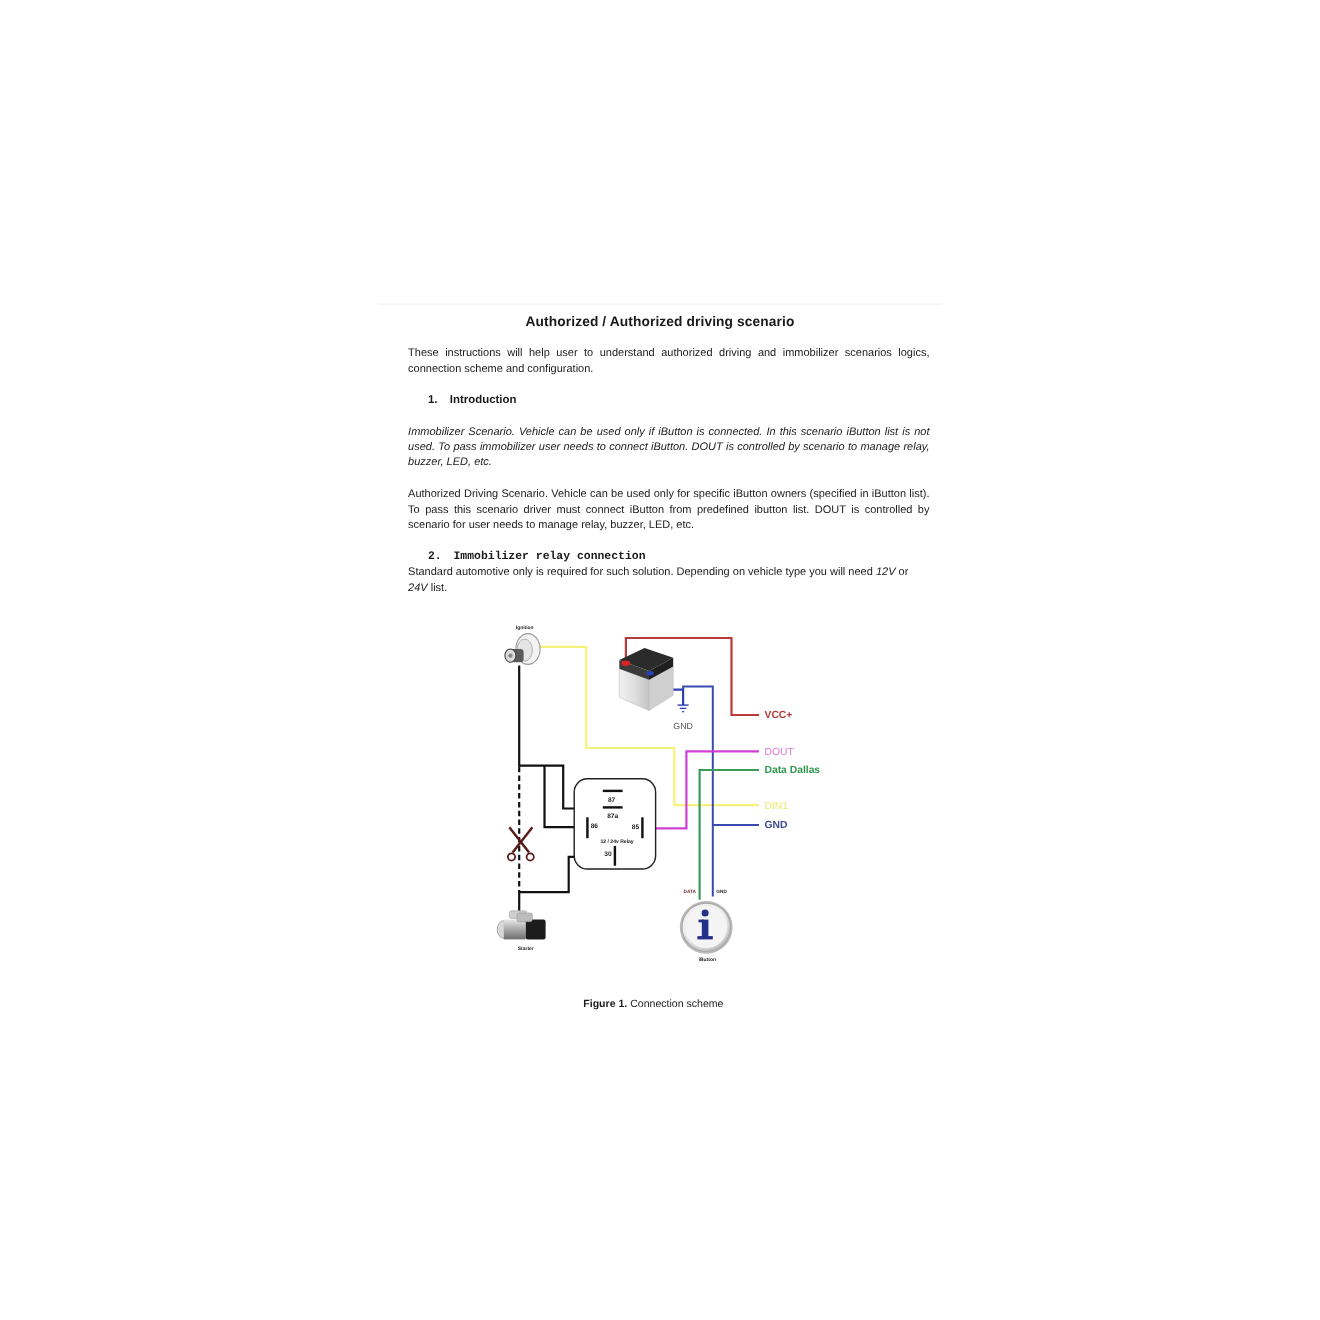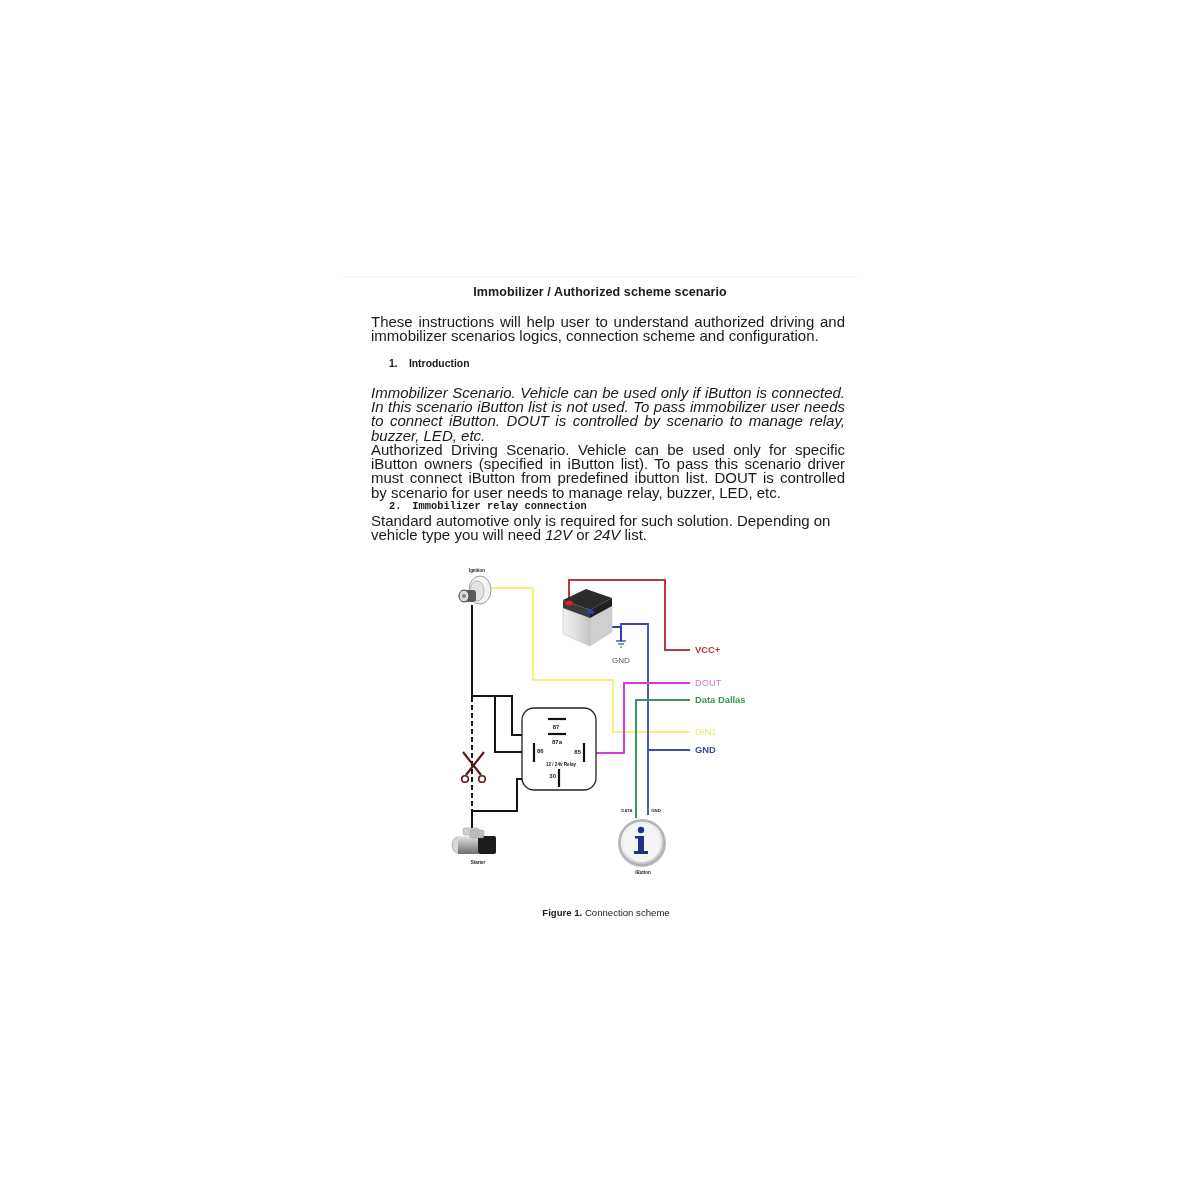--- a/index.html
+++ b/index.html
@@ -1,37 +1,37 @@
 <!DOCTYPE html>
 <html><head>
 <meta charset="utf-8">
 <style>
   html, body { margin:0; padding:0; background:#ffffff; }
   body { width:1200px; height:1200px; position:relative; overflow:hidden;
          font-family:"Liberation Sans", "DejaVu Sans", sans-serif; color:#1a1a1a; }
   .page-rule { position:absolute; left:343px; top:276px; width:514px; height:1px; background:#f0f0f0; }
   .title { position:absolute; left:343px; top:285px; width:514px; text-align:center;
            font-weight:bold; font-size:12.5px; letter-spacing:0.1px; }
-  .para { position:absolute; left:371px; width:474px; font-size:15px; line-height:14.2px;
+  .para { position:absolute; left:371px; width:474px; font-size:10px; line-height:14.2px;
           text-align:justify; }
   .para.left { text-align:left; }
   .heading { position:absolute; left:389px; font-weight:bold; font-size:10.4px; }
   .heading .num { display:inline-block; width:17px; }
   em { }
   .diagram { position:absolute; left:0; top:0; width:1200px; height:1200px; }
-  .caption { position:absolute; left:516px; top:907px; width:180px; text-align:center; font-size:9.6px; }
+  .caption { position:absolute; left:504px; top:907px; width:180px; text-align:center; font-size:9.6px; }
   .caption b { font-weight:bold; }
   .tiny { font-family:"Liberation Sans", sans-serif; font-weight:bold; }
 </style>
 </head>
 <body>
 
 <div class="page-rule"></div>
 
-<div class="title">Immobilizer / Authorized scheme scenario</div>
+<div class="title">Authorized / Authorized driving scenario</div>
 
 <div class="para" style="top:315px;">These instructions will help user to understand authorized driving and immobilizer scenarios logics, connection scheme and configuration.</div>
 
 <div class="heading" style="top:358px;">
   <span class="num">1.</span>
   <span>Introduction</span>
 </div>
 
 <div class="para" style="top:386px;font-style:italic;">Immobilizer Scenario. Vehicle can be used only if iButton is connected. In this scenario iButton list is not used. To pass immobilizer user needs to connect iButton. DOUT is controlled by scenario to manage relay, buzzer, LED, etc.</div>
 

